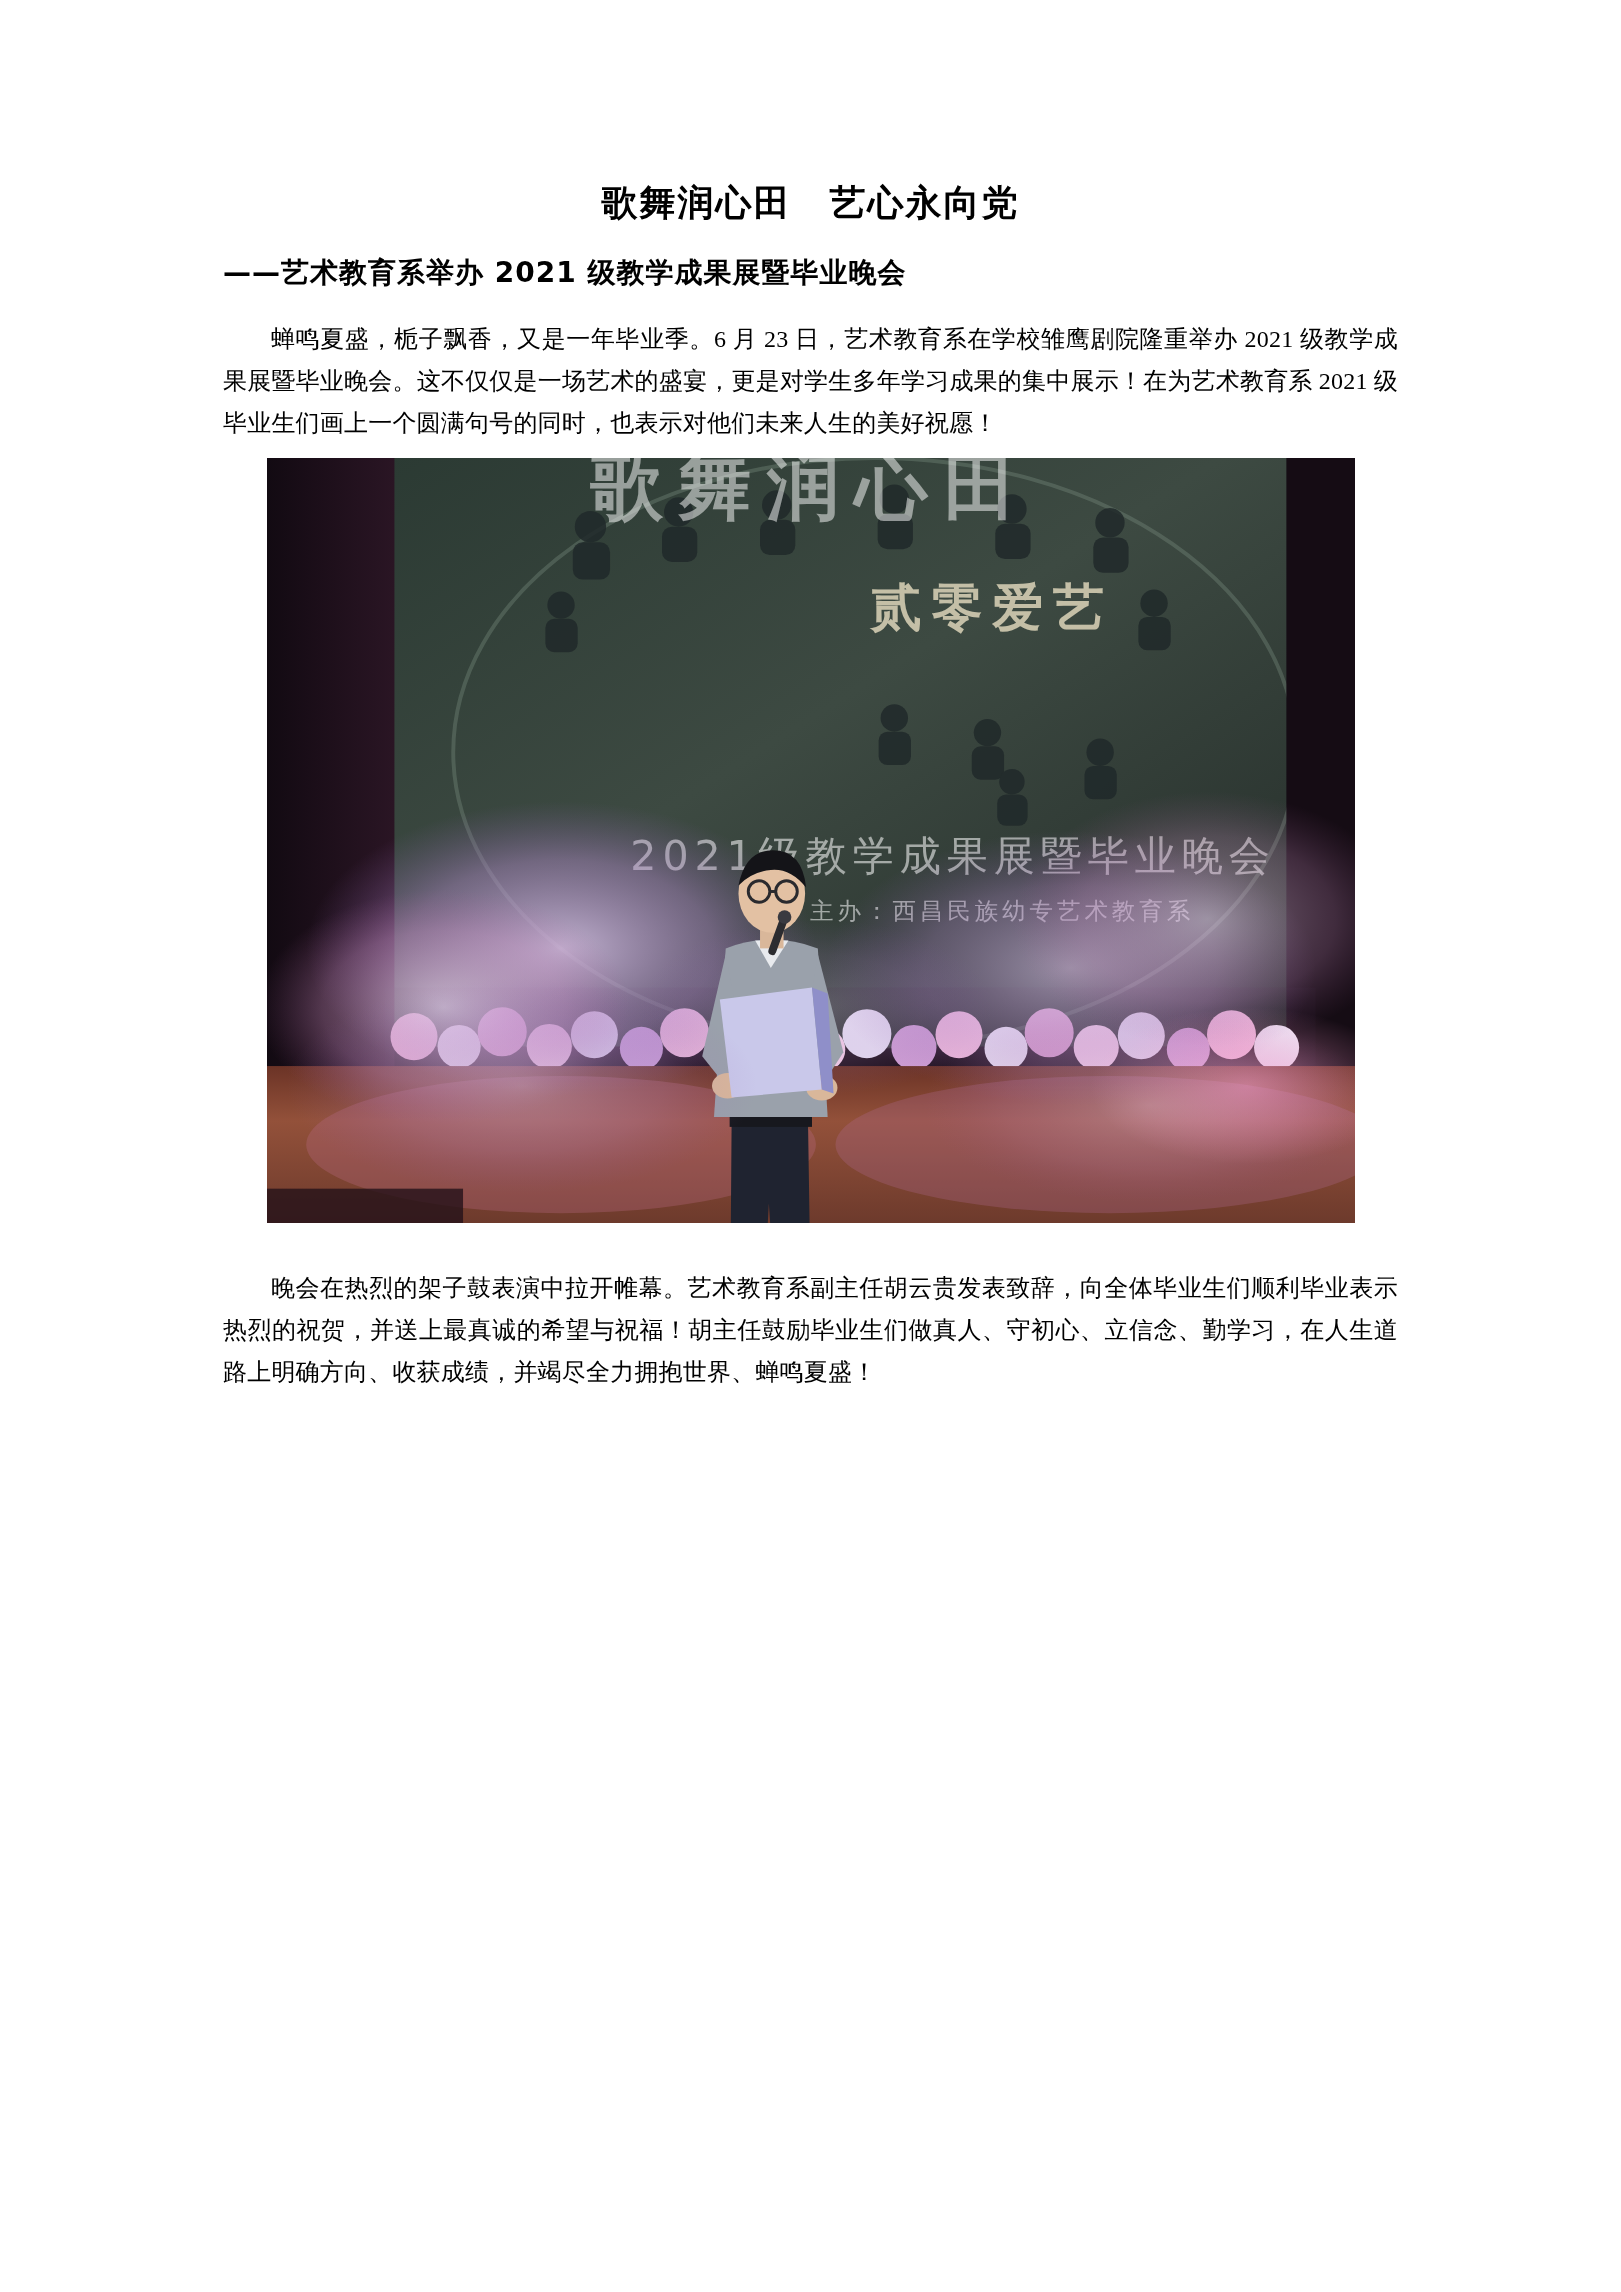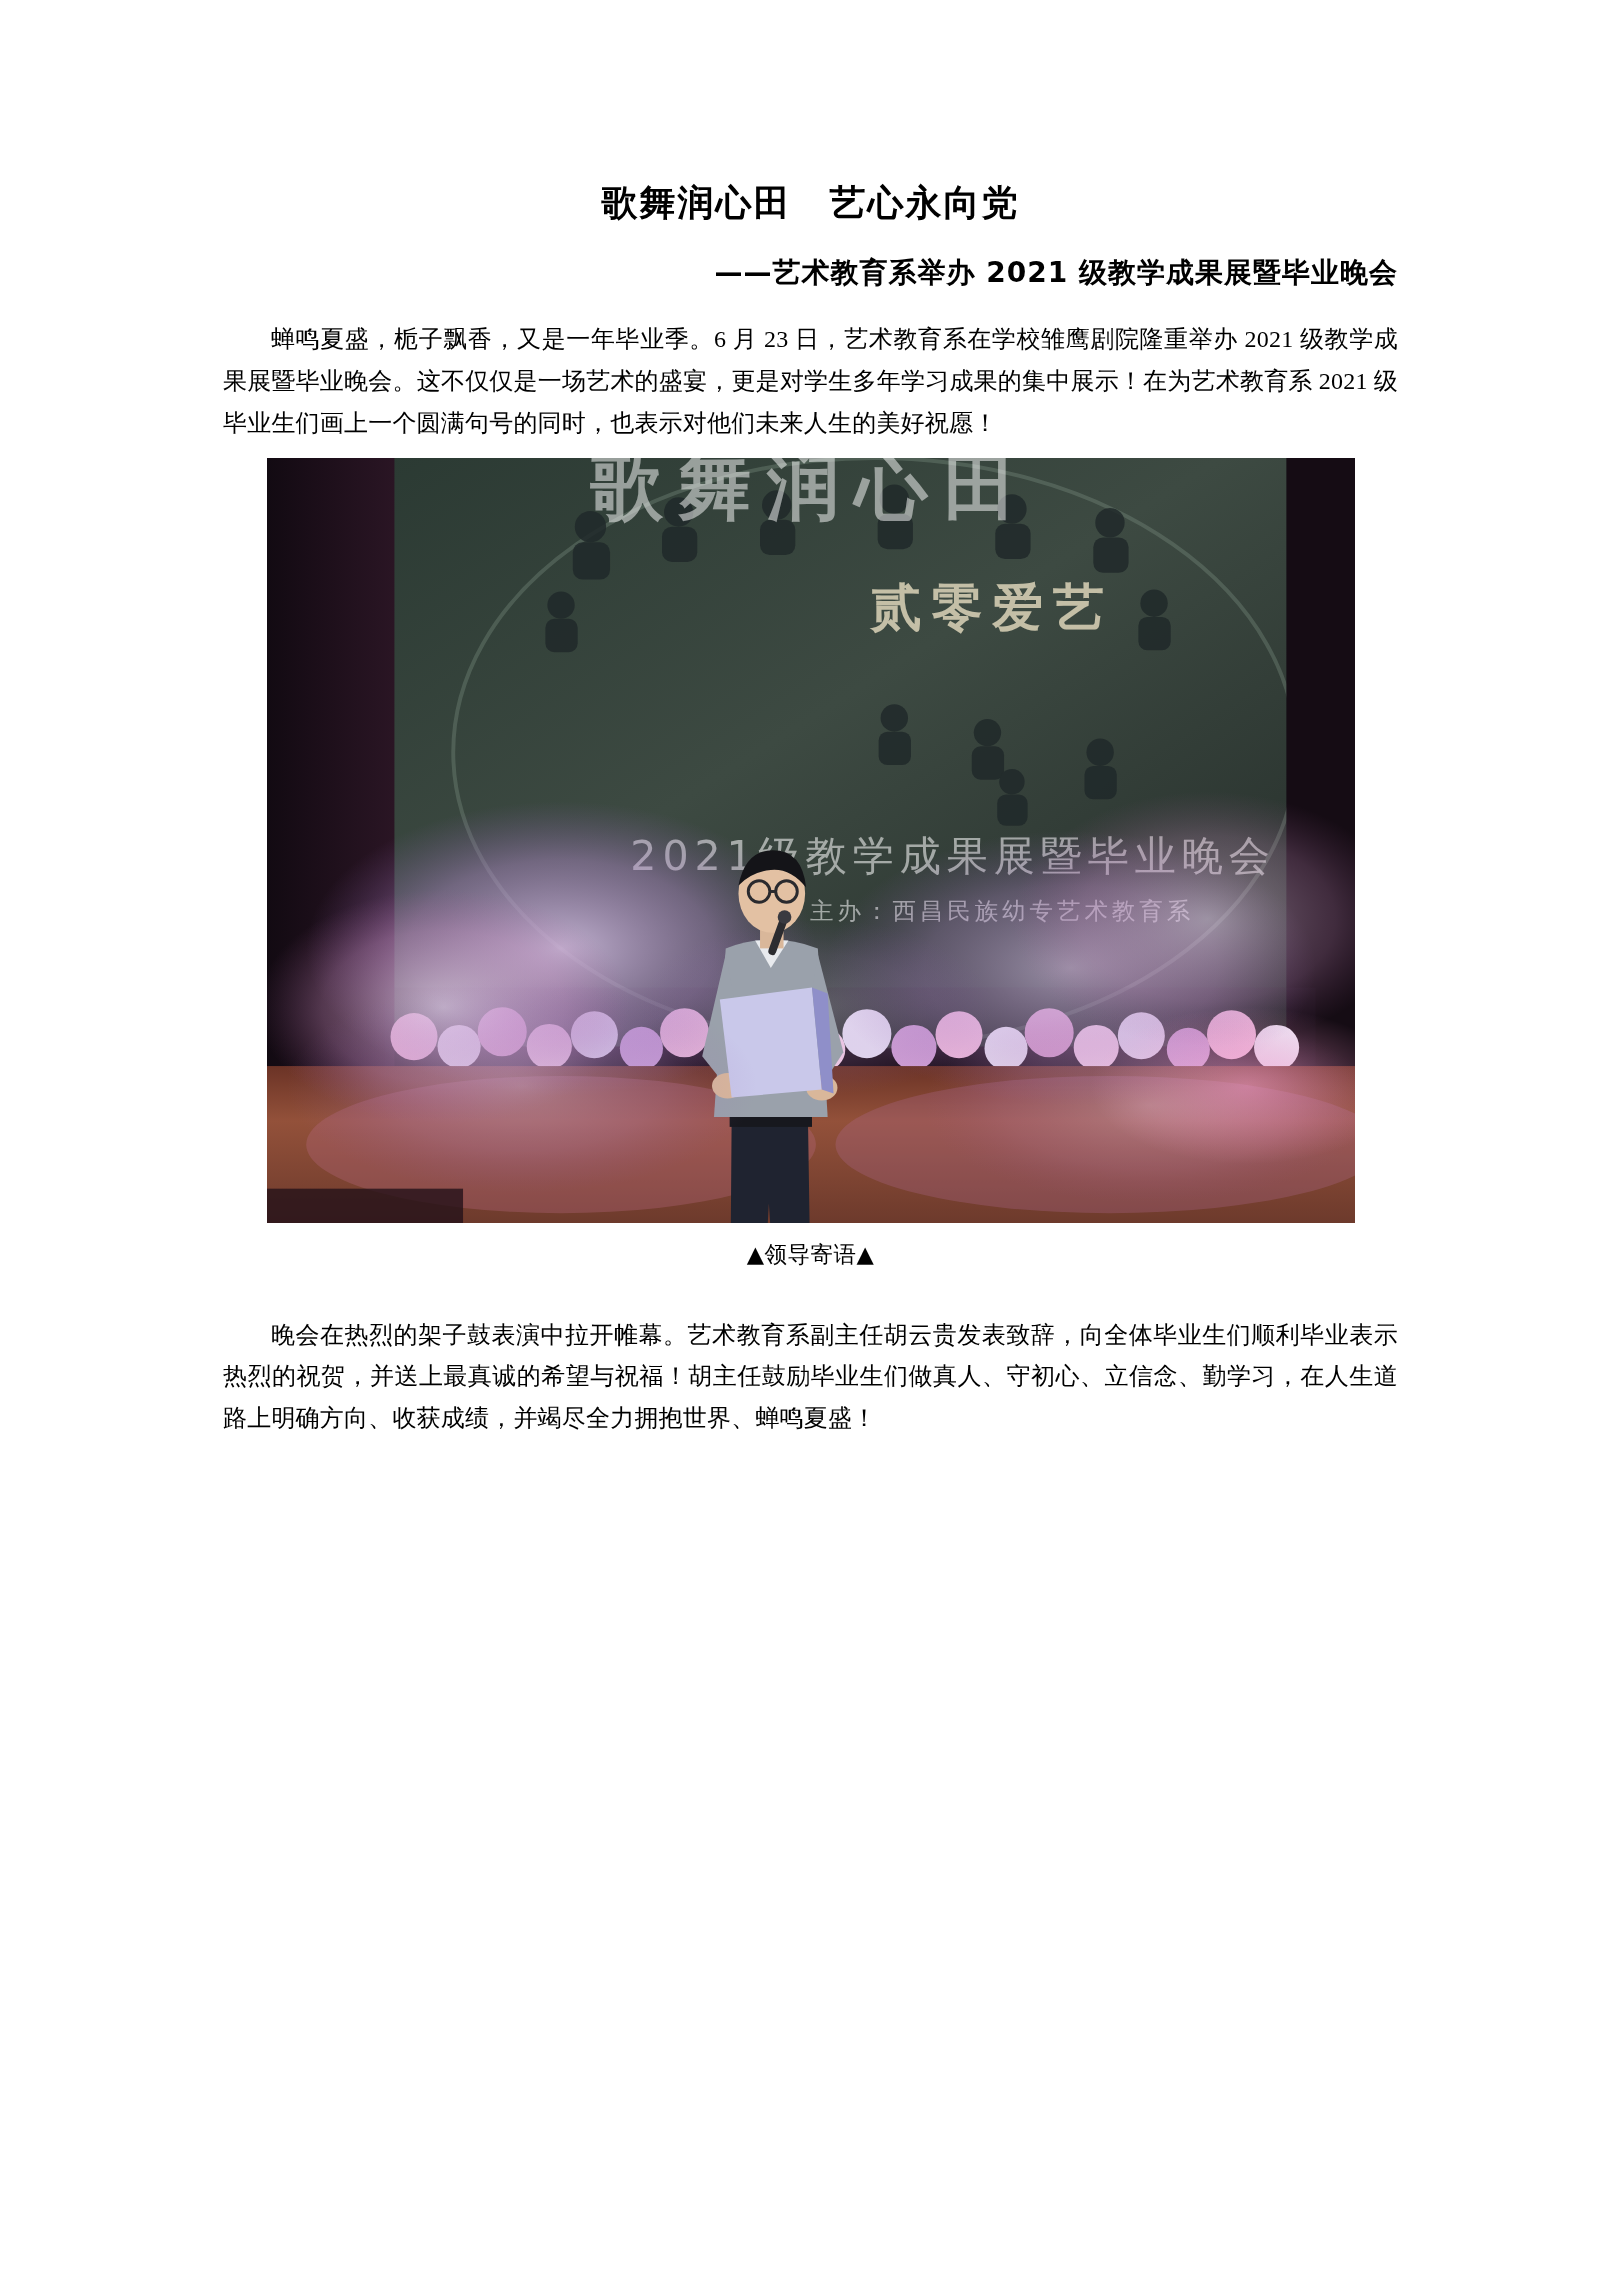--- a/index.html
+++ b/index.html
@@ -24,21 +24,21 @@
   .doc-title {
     text-align: center;
     font-family: "DejaVu Sans", "Liberation Sans", sans-serif;
     font-weight: bold;
     font-size: 36px;
     letter-spacing: 2px;
     margin: 0 0 9.8px 0;
     line-height: 1.5;
   }
   .doc-subtitle {
-    text-align: right;
+    text-align: left;
     font-family: "DejaVu Sans", "Liberation Sans", sans-serif;
     font-weight: bold;
     font-size: 28px;
     letter-spacing: 1px;
     margin: 21.6px 0 25.5px 0;
     line-height: 1.5;
   }
   .para {
     font-size: 24px;
     line-height: 1.74;
@@ -233,21 +233,20 @@
           <line x1="513" y1="442" x2="519" y2="442" stroke="#2a2a2e" stroke-width="3"></line>
 
           <rect x="518" y="462" width="8" height="46" rx="4" fill="#2c2c30" transform="rotate(20 522 485)"></rect>
           <circle cx="528" cy="468" r="7" fill="#3a3a40"></circle>
         </g>
 
         <ellipse cx="260" cy="640" rx="240" ry="110" fill="url(#smokeA)" opacity="0.45"></ellipse>
         <ellipse cx="900" cy="660" rx="230" ry="100" fill="url(#smokeB)" opacity="0.35"></ellipse>
       </svg>
     </div>
-    <div class="caption">▲领导寄语▲</div>
   </div>
 
   <div class="gap"></div>
 
   <p class="para">晚会在热烈的架子鼓表演中拉开帷幕。艺术教育系副主任胡云贵发表致辞，向全体毕业生们顺利毕业表示热烈的祝贺，并送上最真诚的希望与祝福！胡主任鼓励毕业生们做真人、守初心、立信念、勤学习，在人生道路上明确方向、收获成绩，并竭尽全力拥抱世界、蝉鸣夏盛！</p>
 
 </div>
 
 
 </body></html>

